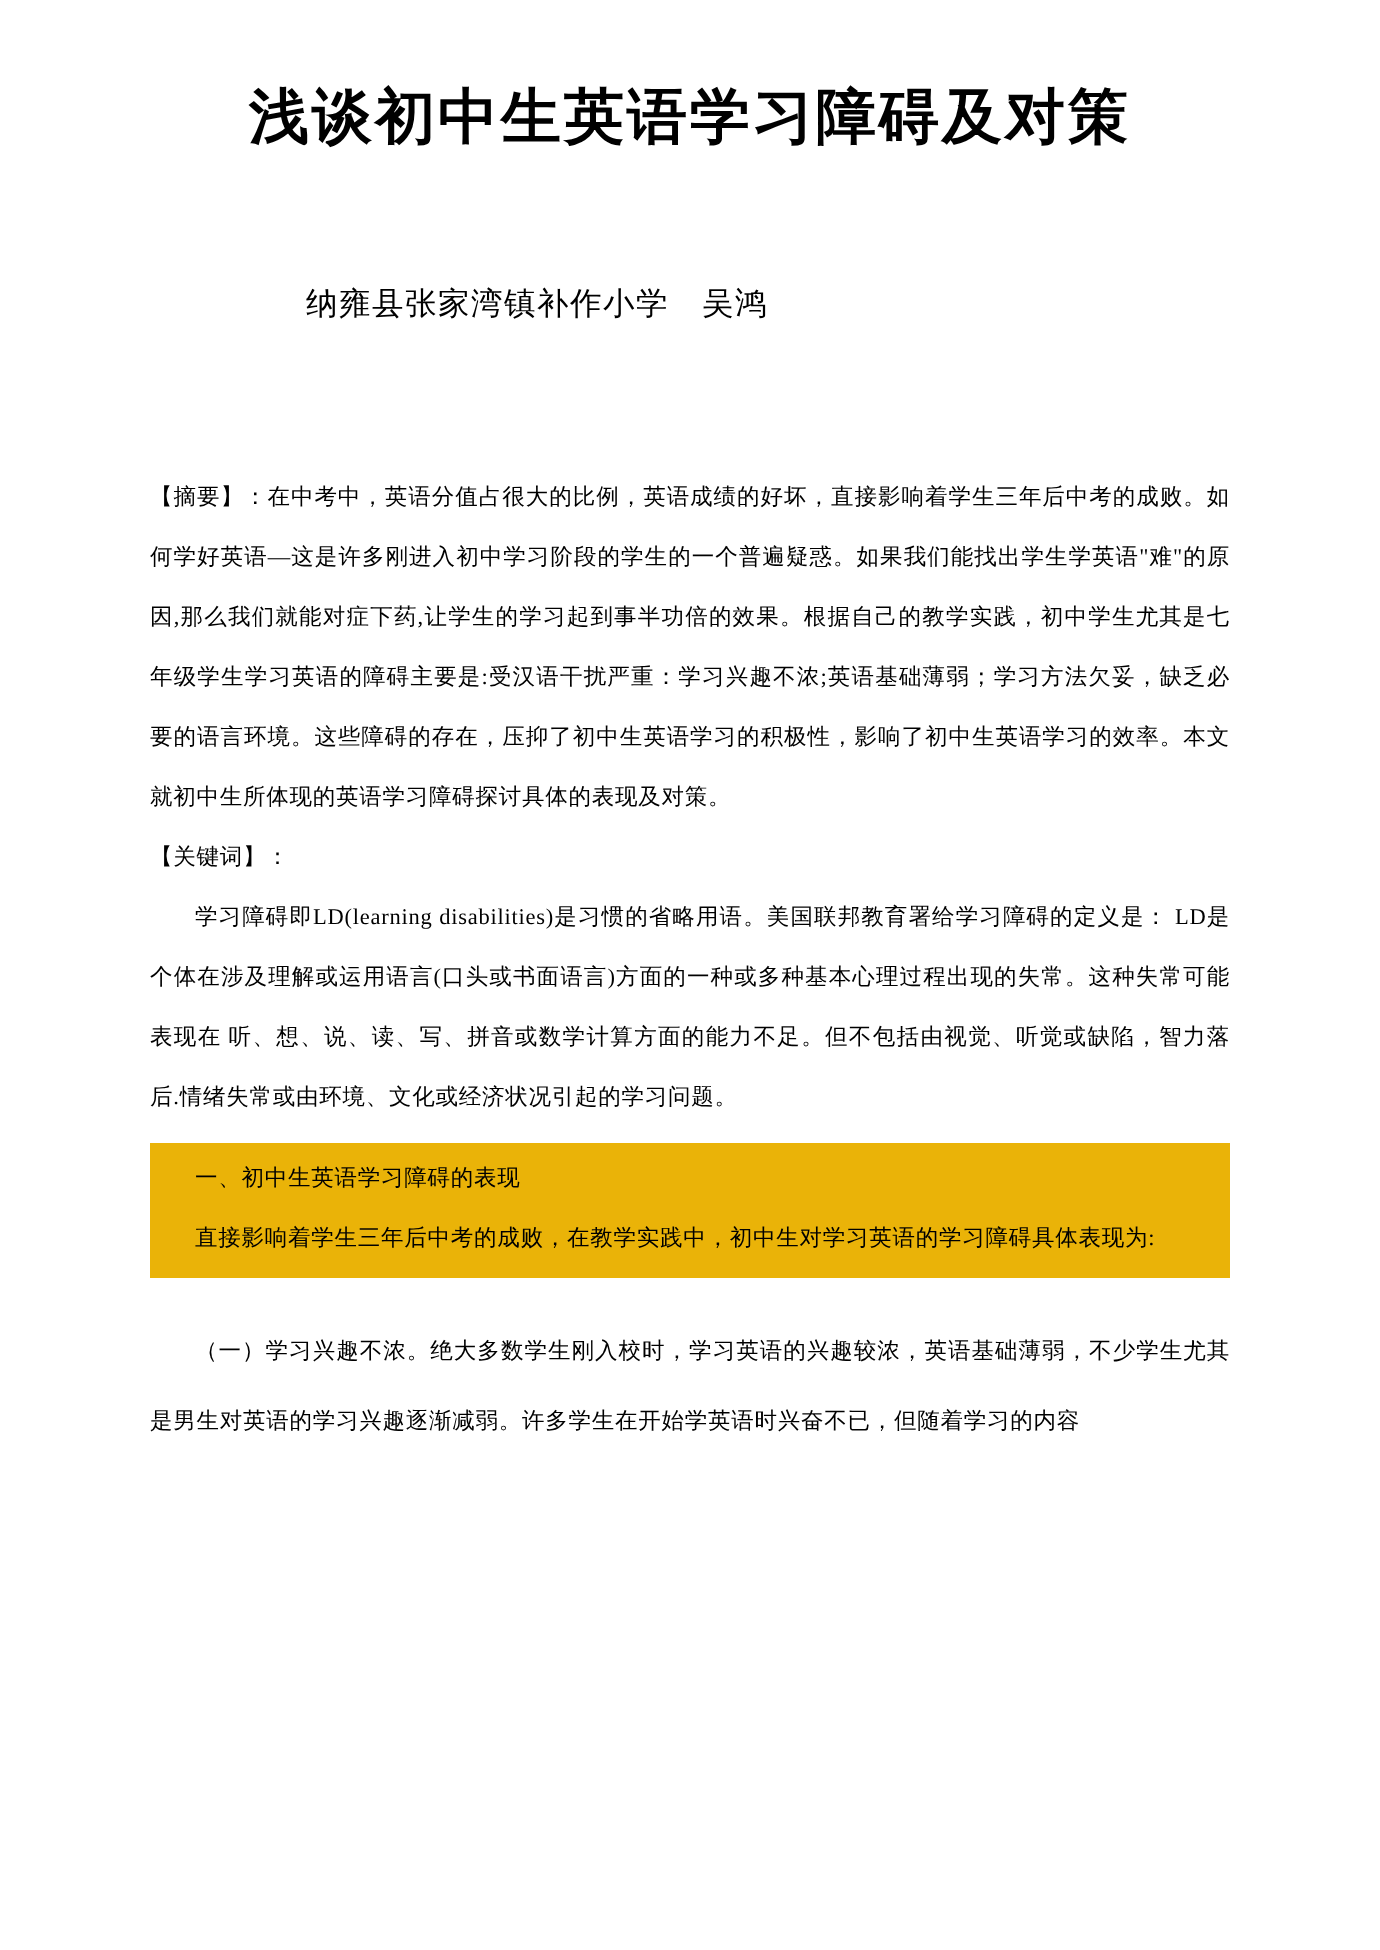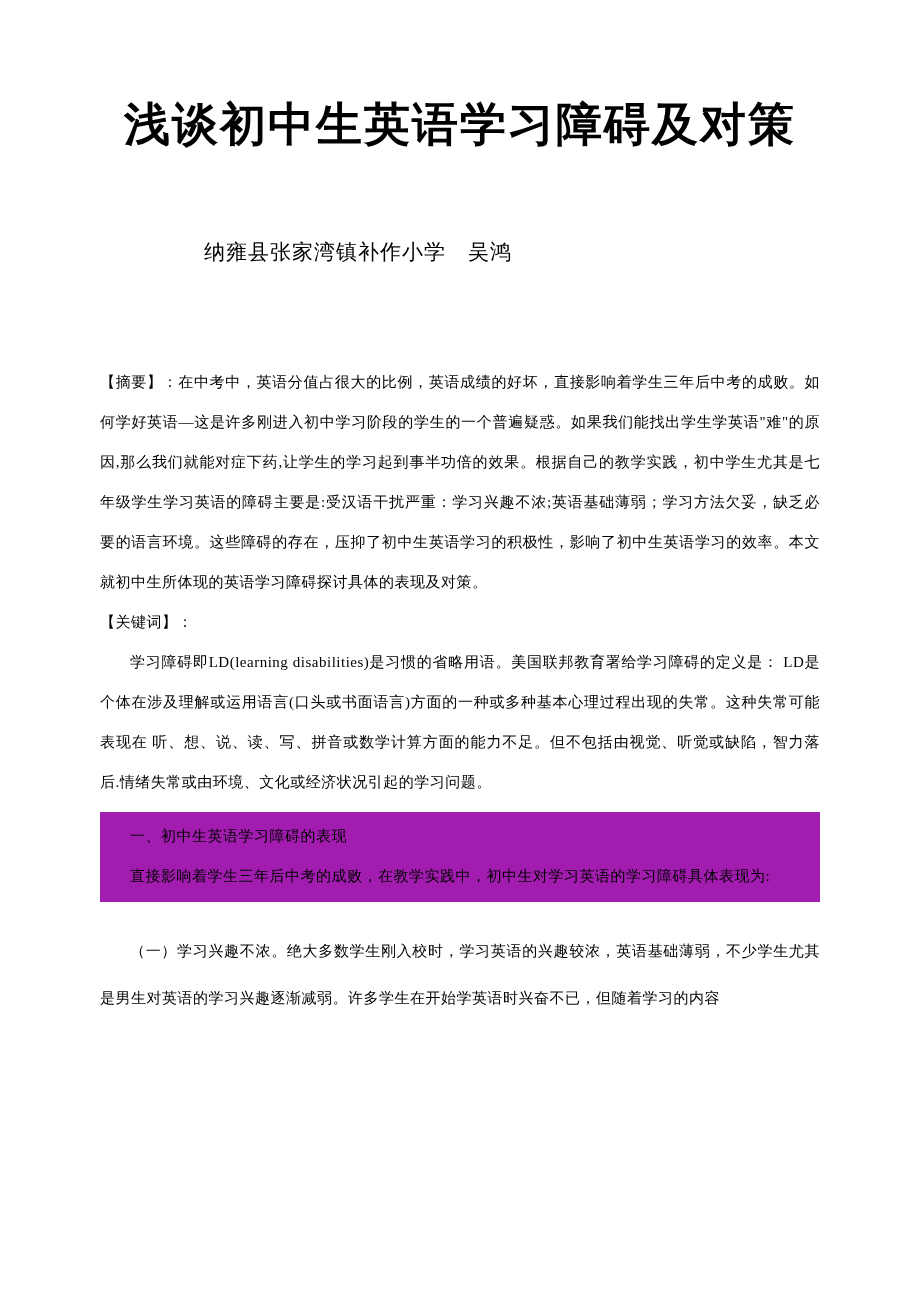--- a/index.html
+++ b/index.html
@@ -13,23 +13,23 @@
       height: 1300px;
       box-sizing: border-box;
       background: #ffffff;
       color: #000000;
       font-family: "Liberation Serif", "DejaVu Serif", serif;
       padding: 0 100px;
       overflow: hidden;
     }
     .doc-title {
       margin: 0;
-      padding-top: 97px;
+      padding-top: 54px;
       text-align: center;
-      font-size: 46px;
+      font-size: 40px;
       font-weight: bold;
       letter-spacing: 2px;
       line-height: 1.2;
     }
     .author-line {
       margin-top: 86px;
       padding-left: 104px;
       font-size: 21px;
       letter-spacing: 1px;
     }
@@ -42,21 +42,21 @@
     }
     .para {
       margin: 0;
     }
     .indent2 {
       text-indent: 2em;
     }
     .highlight {
       margin-top: 10px;
       padding: 4px 0 6px 0;
-      background: #a21caf;
+      background: #eab308;
     }
     .para-spaced {
       margin-top: 26px;
       line-height: 47px;
     }
   </style>
 </head>
 <body>
 
 <div class="page">

